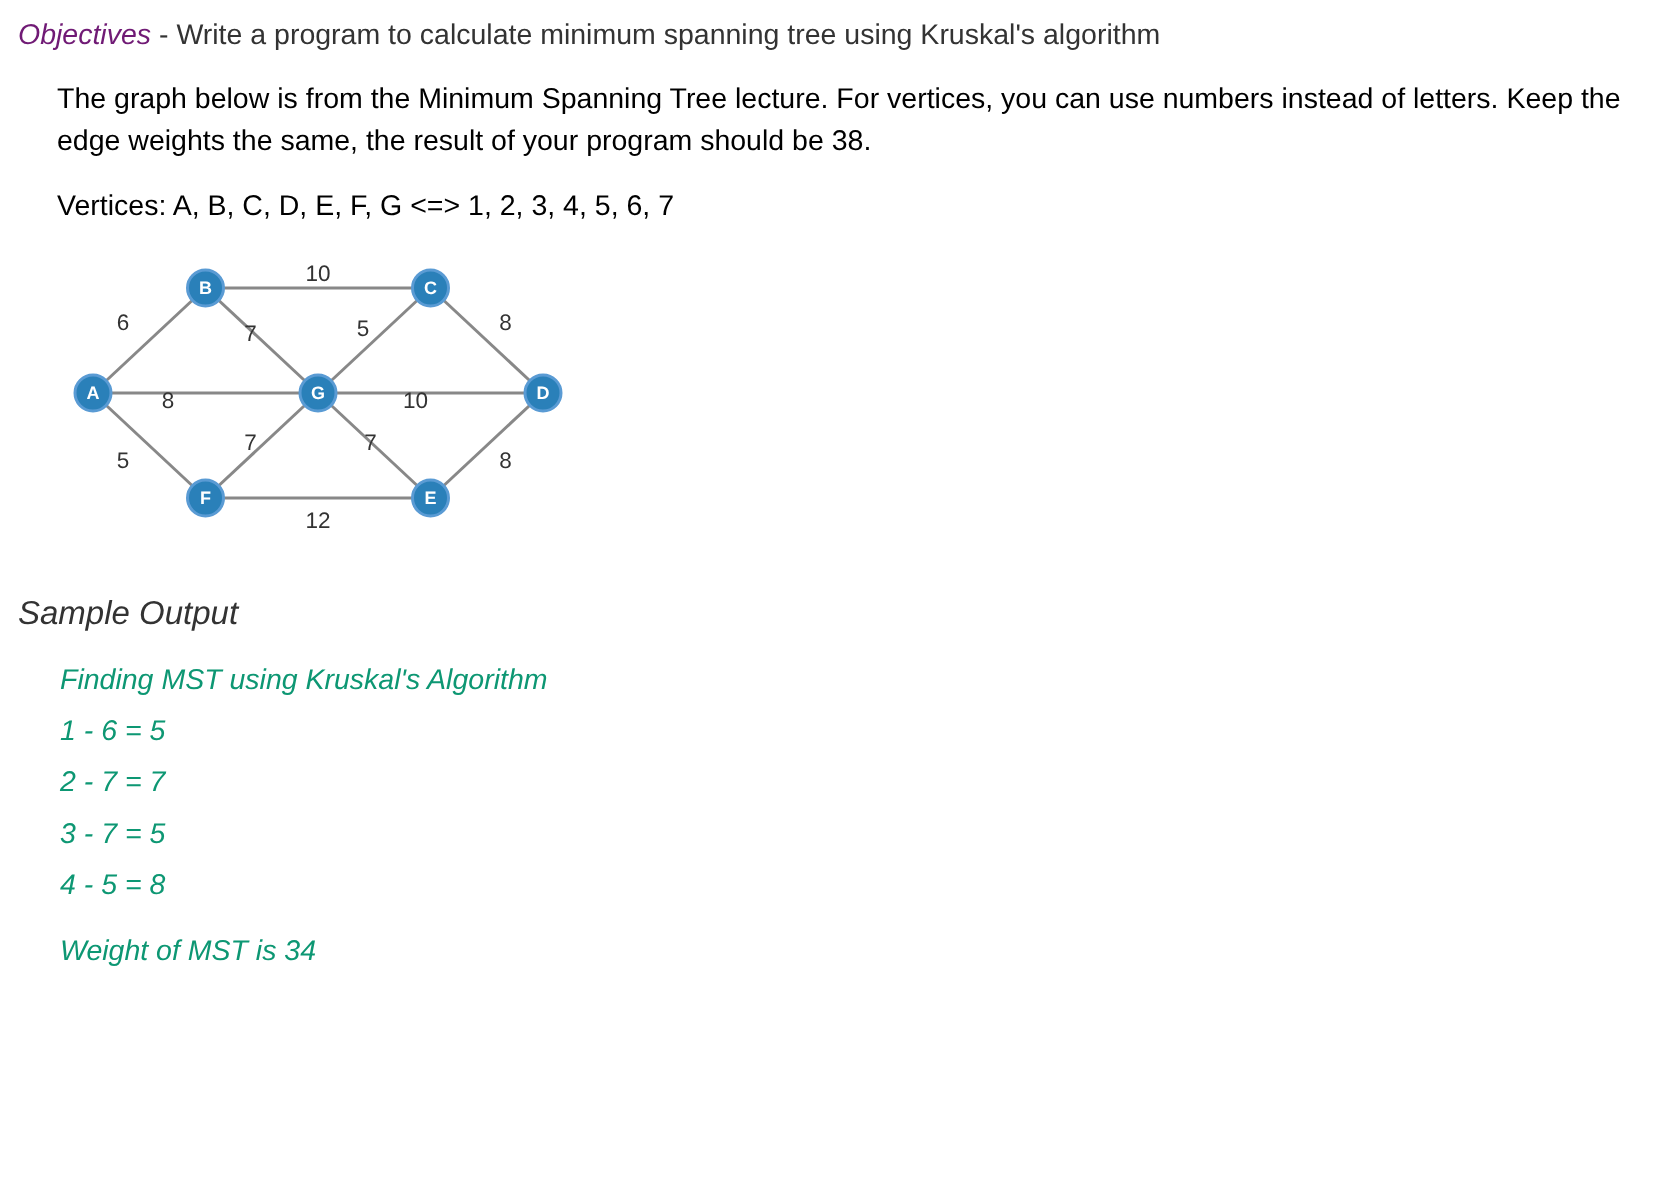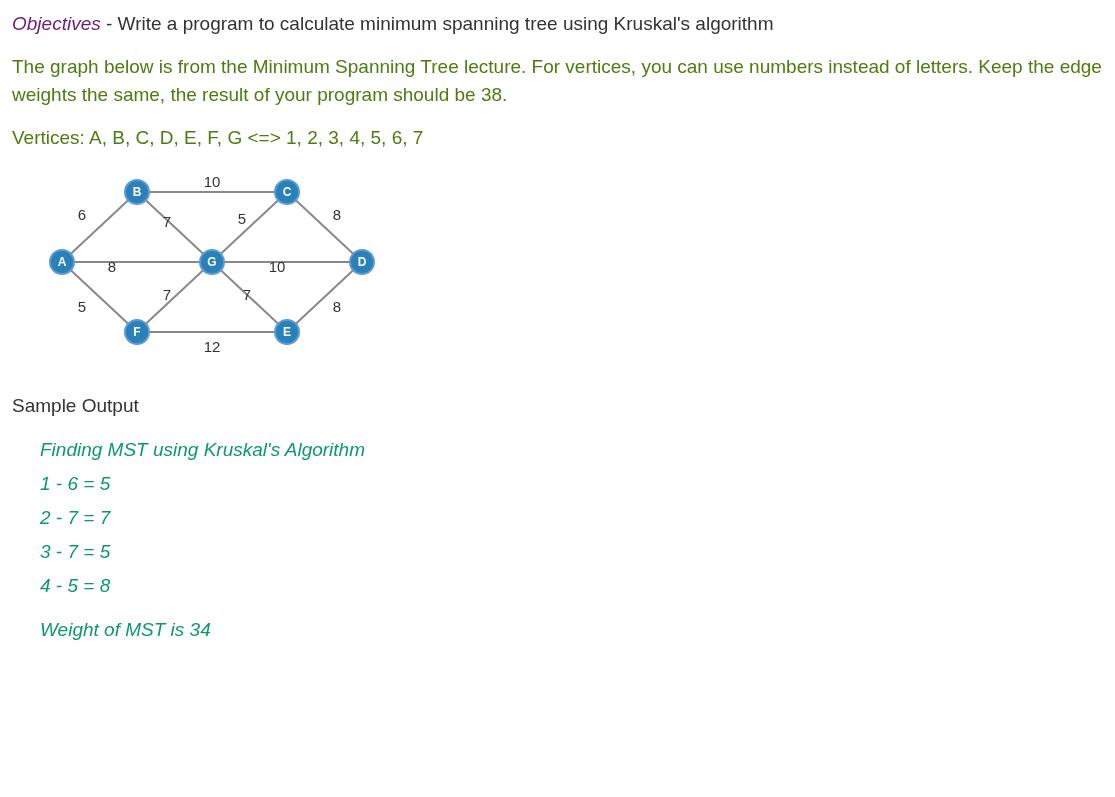--- a/index.html
+++ b/index.html
@@ -15,21 +15,22 @@
   .objectives-line {
     margin-bottom: 14px;
   }
   .bold {
     font-weight: 400;
     font-style: italic;
     color: #701a75;
   }
   .para {
     margin-bottom: 14px;
-    color: #4d7c0f;
+    color: #000000;
+    margin-left: 26px;
   }
   .graph-container {
     margin: 20px 0 30px 30px;
     position: relative;
     width: 340px;
     height: 190px;
   }
   .graph-container svg {
     position: absolute;
     top: 0; left: 0;
@@ -51,24 +52,25 @@
     stroke: #888;
     stroke-width: 2;
   }
   .weight {
     font-size: 15px;
     fill: #333;
     text-anchor: middle;
     font-family: Arial, sans-serif;
   }
   .sample-heading {
-    font-size: 19px;
+    font-size: 22px;
     color: #333;
     margin-top: 28px;
     margin-bottom: 12px;
+    font-style: italic;
   }
   .output-block {
     margin-left: 28px;
     color: #0d9773;
     font-size: 19px;
     line-height: 1.8;
   }
   .output-line {
     display: block;
     font-style: italic;

